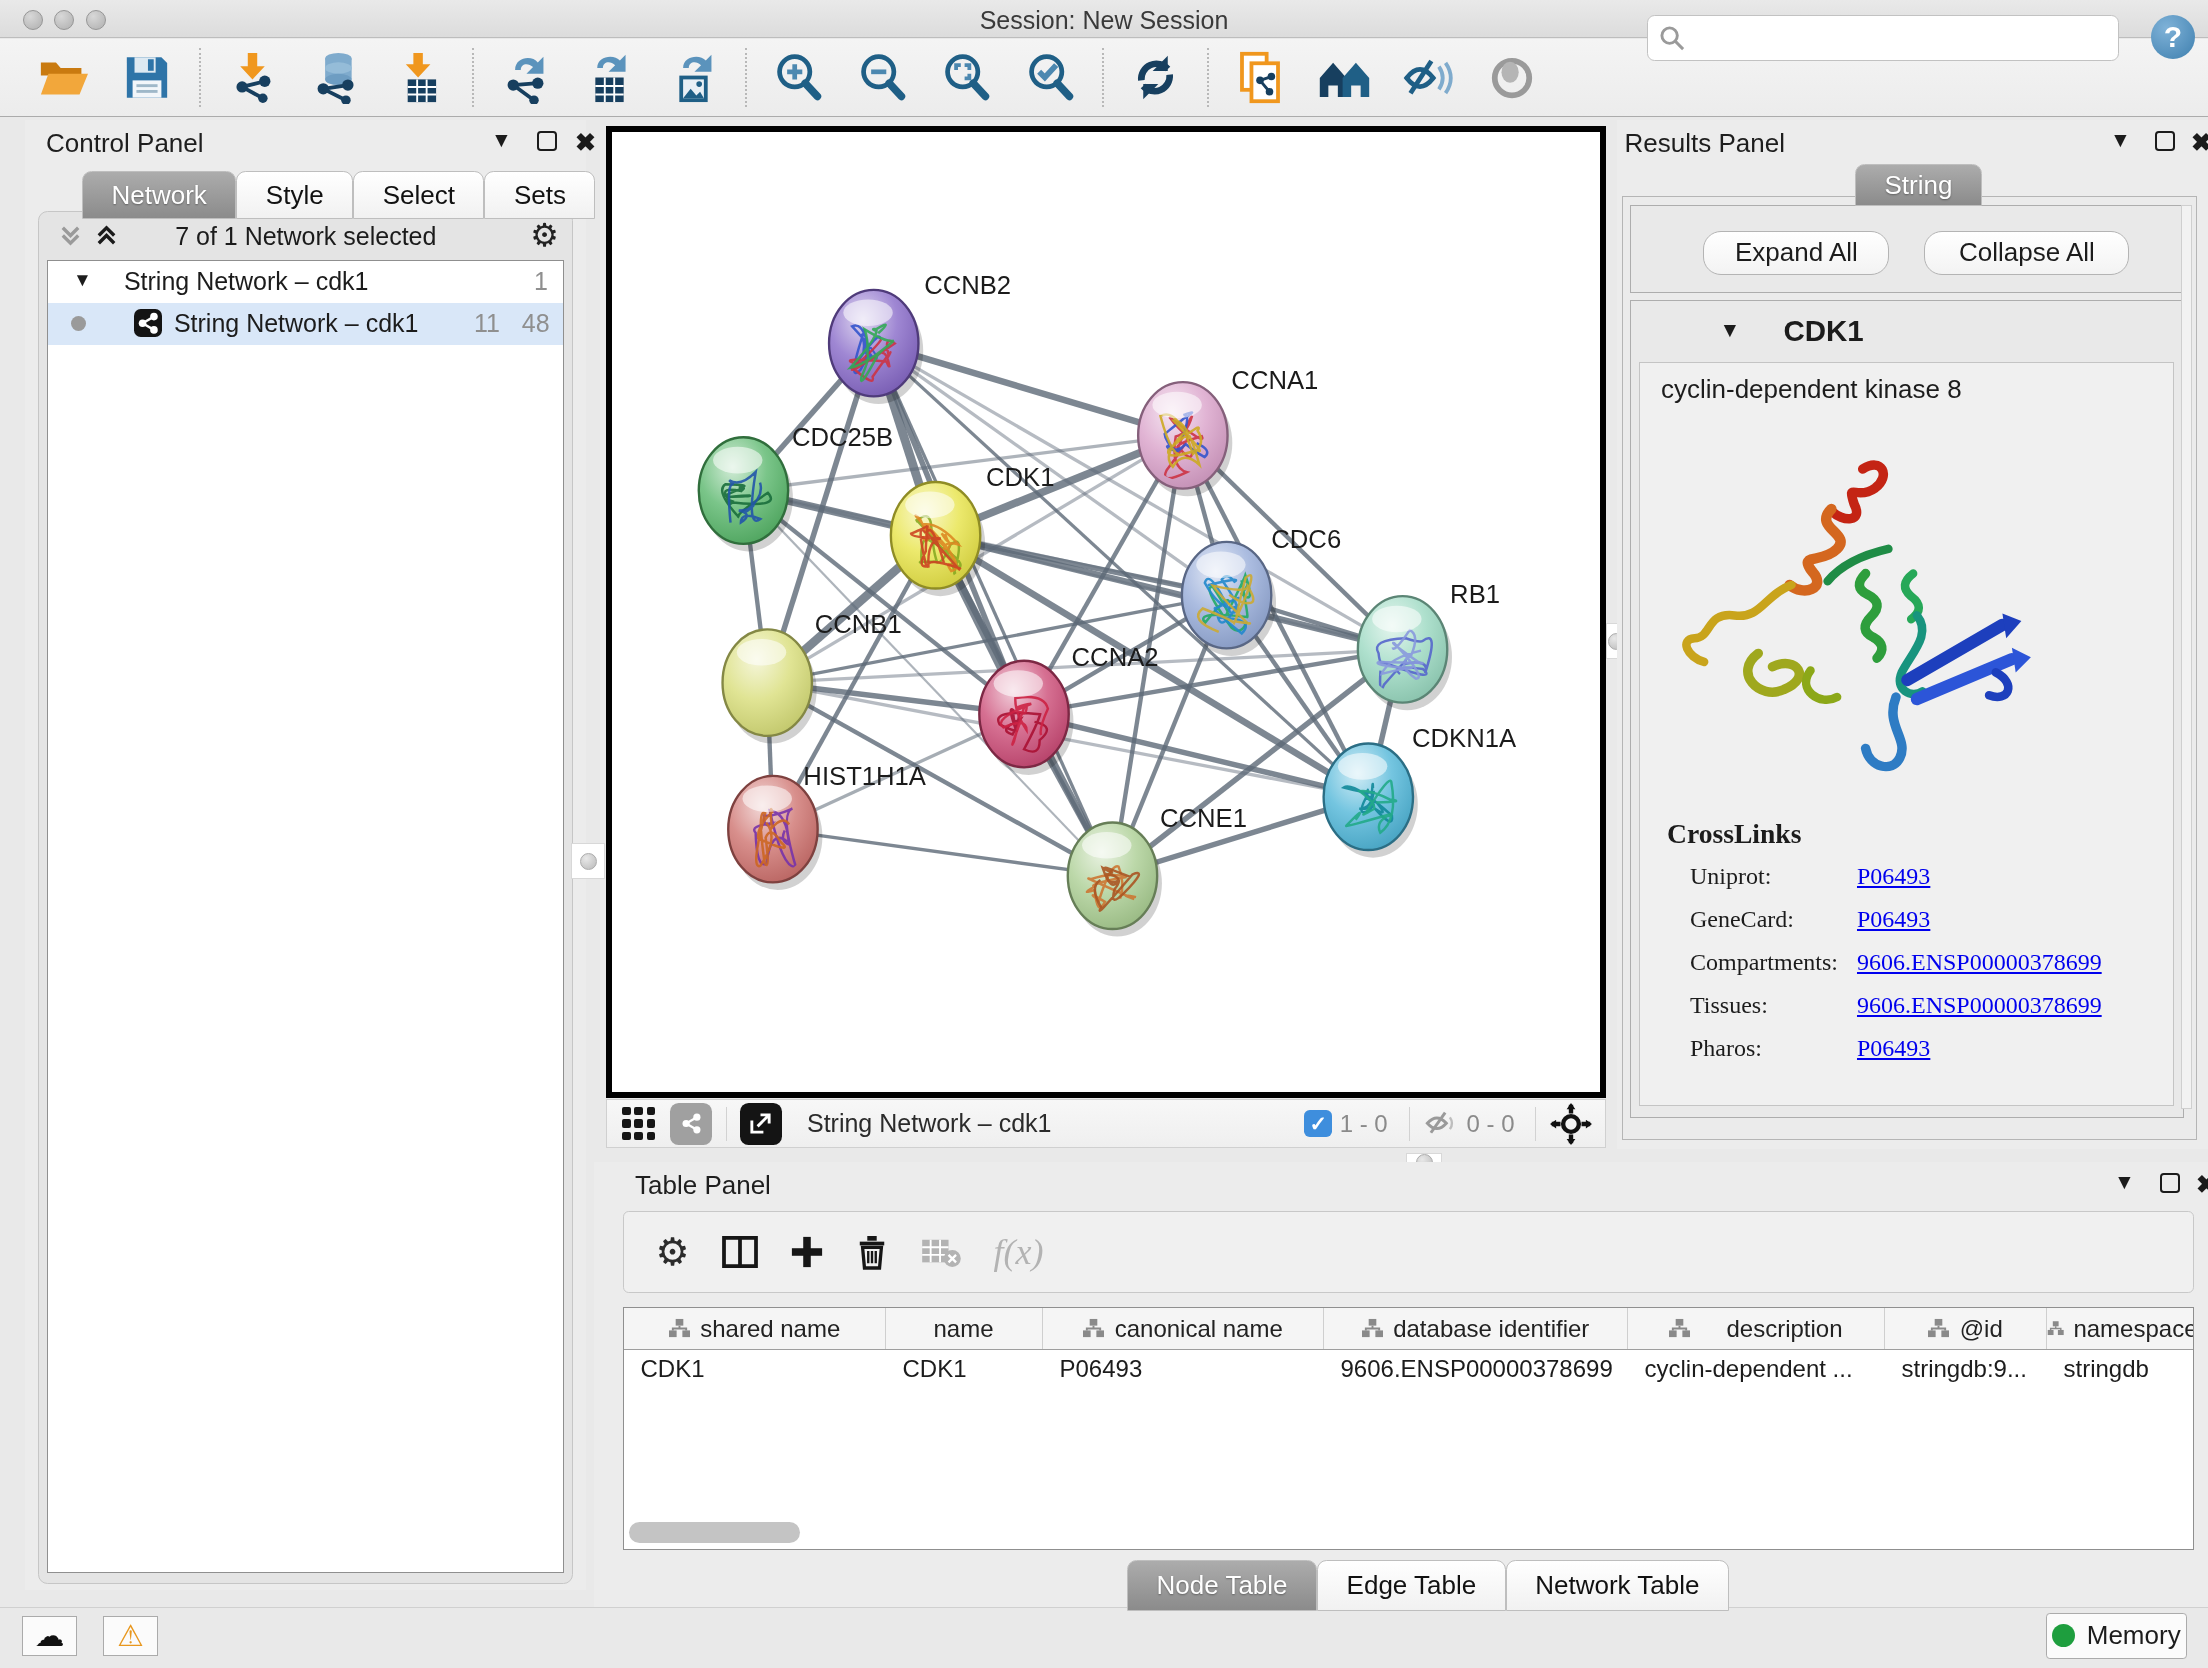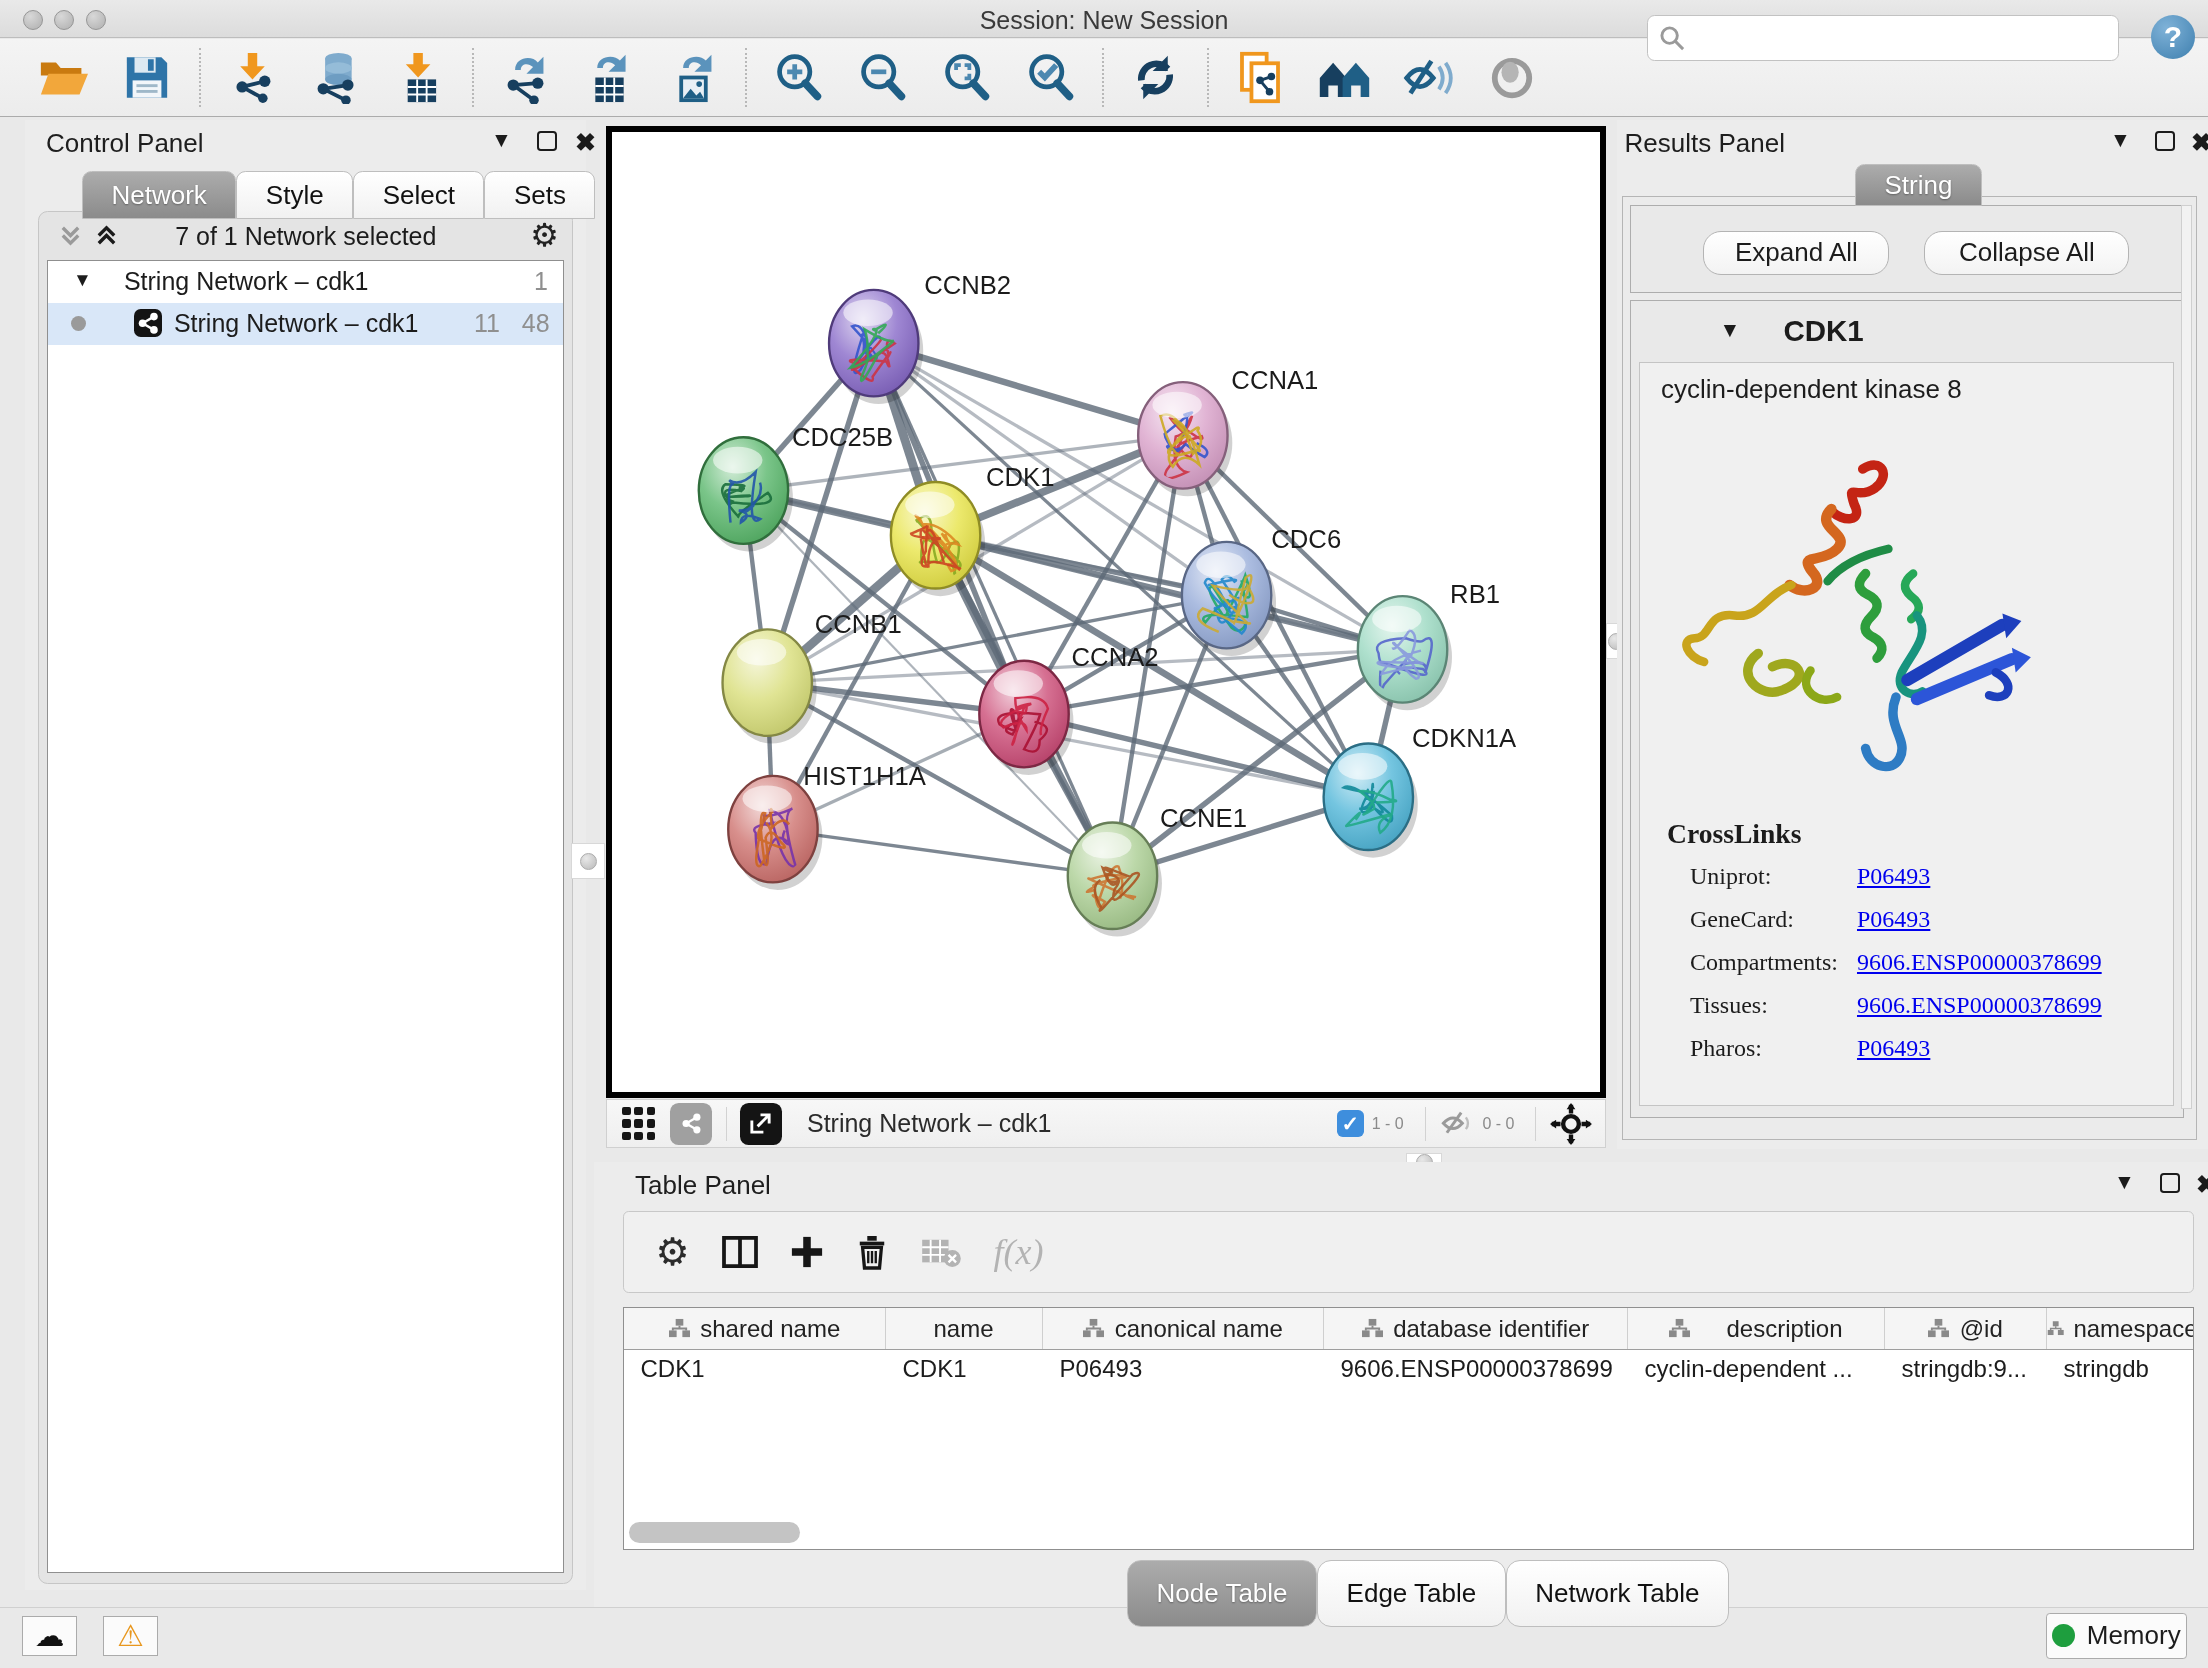--- a/index.html
+++ b/index.html
@@ -53,21 +53,21 @@
   
   #net-canvas { position:absolute; left:606px; top:126px; width:1000px; height:972px; background:#fff;
     border:6px solid #000000; }
   #net-status { position:absolute; left:606px; top:1099px; width:1000px; height:49px;
     background:linear-gradient(#F7F7F7,#EFEFEF); border:1px solid #D0D0D0; display:flex; align-items:center; }
   .ns-sep { width:0; height:34px; border-left:1.9px solid #D2D2D2; margin:0 13.3px; }
   #grid-icon { display:grid; grid-template-columns:repeat(3,8.6px); grid-gap:3.8px; margin-left:15px; }
   #grid-icon div { width:8.6px; height:8.6px; background:#161616; border-radius:1.9px; }
   .sq-btn { width:42px; height:42px; border-radius:8.6px; display:flex; align-items:center; justify-content:center; }
   #net-name { font-size:25px; color:#2b2b2b; margin-left:25px; flex:1; }
-  .cnt-label { font-size:16px; color:#8a8a8a; margin:0 7.6px; }
+  .cnt-label { font-size:24px; color:#8a8a8a; margin:0 7.6px; }
   #sel-check { width:27.6px; height:27.6px; background:#3E8EDD; border-radius:5.7px; color:#fff; font-size:21px;
     display:flex; align-items:center; justify-content:center; font-weight:bold; }
 
   
   #results-panel { position:absolute; left:1617px; top:120px; width:592px; height:1029px; background:#ECECEC; }
   #rp-tab { position:absolute; left:238px; top:44px; }
   #rp-outer { position:absolute; left:4.8px; top:76px; width:575px; height:944px; background:#EBEBEB; border:1.9px solid #B5B5B5; }
   #rp-btnbox { position:absolute; left:7.6px; top:7.6px; width:554px; height:88px; background:#E9E9E9; border:1.9px solid #ADADAD; }
   .rp-btn { position:absolute; top:25px; height:44px; background:linear-gradient(#FFFFFF,#F3F3F3);
     border:1.9px solid #B4B4B4; border-radius:18px; font-size:26px; display:flex; align-items:center; justify-content:center; }
@@ -92,21 +92,21 @@
   #fx-label { font-family:"Liberation Serif", serif; font-style:italic; font-size:36px; color:#B3B3B3; }
   #tp-table { position:absolute; left:28.5px; top:145px; width:1571px; height:243px; background:#fff;
     border:1.9px solid #8F8F8F; overflow:hidden; }
   #tp-header { display:flex; height:42px; background:#F5F5F5; border-bottom:1.9px solid #9E9E9E; }
   .th { display:flex; align-items:center; justify-content:center; font-size:24px; color:#222;
     border-right:1px solid #CFCFCF; gap:9.5px; flex:none; overflow:hidden; white-space:nowrap; }
   #tp-row { display:flex; height:38px; }
   .td { font-size:24px; padding-left:17px; display:flex; align-items:center; flex:none; overflow:hidden; white-space:nowrap; }
   #tp-hscroll { position:absolute; left:5.7px; bottom:5.7px; width:171px; height:21px; background:#C4C4C4; border-radius:10.5px; }
   #tp-tabs { position:absolute; left:533px; top:398px; display:flex; }
-  #tp-tabs .tab { height:67px;border-radius:14px; }
+  #tp-tabs .tab { height:51px; }
 
   
   #statusbar { position:absolute; left:0; top:1607px; width:2208px; height:61px; background:#E9E9E9; border-top:1px solid #D0D0D0; }
   .st-btn { position:absolute; top:7.6px; width:55px; height:40px; background:#FBFBFB; border:1.9px solid #ABABAB;
     display:flex; align-items:center; justify-content:center; font-family:"DejaVu Sans",sans-serif; }
   #memory-btn { position:absolute; right:21px; top:4.8px; width:141px; height:46px; background:#FBFBFB;
     border:1.9px solid #ABABAB; border-radius:3.8px; display:flex; align-items:center; justify-content:center; gap:11.4px; font-size:26px; }
   #memory-dot { width:23px; height:23px; border-radius:50%; background:#1E9E3E; }
 
   .knob { position:absolute; background:#fff; border:1px solid #D8D8D8; display:flex; align-items:center; justify-content:center; }

